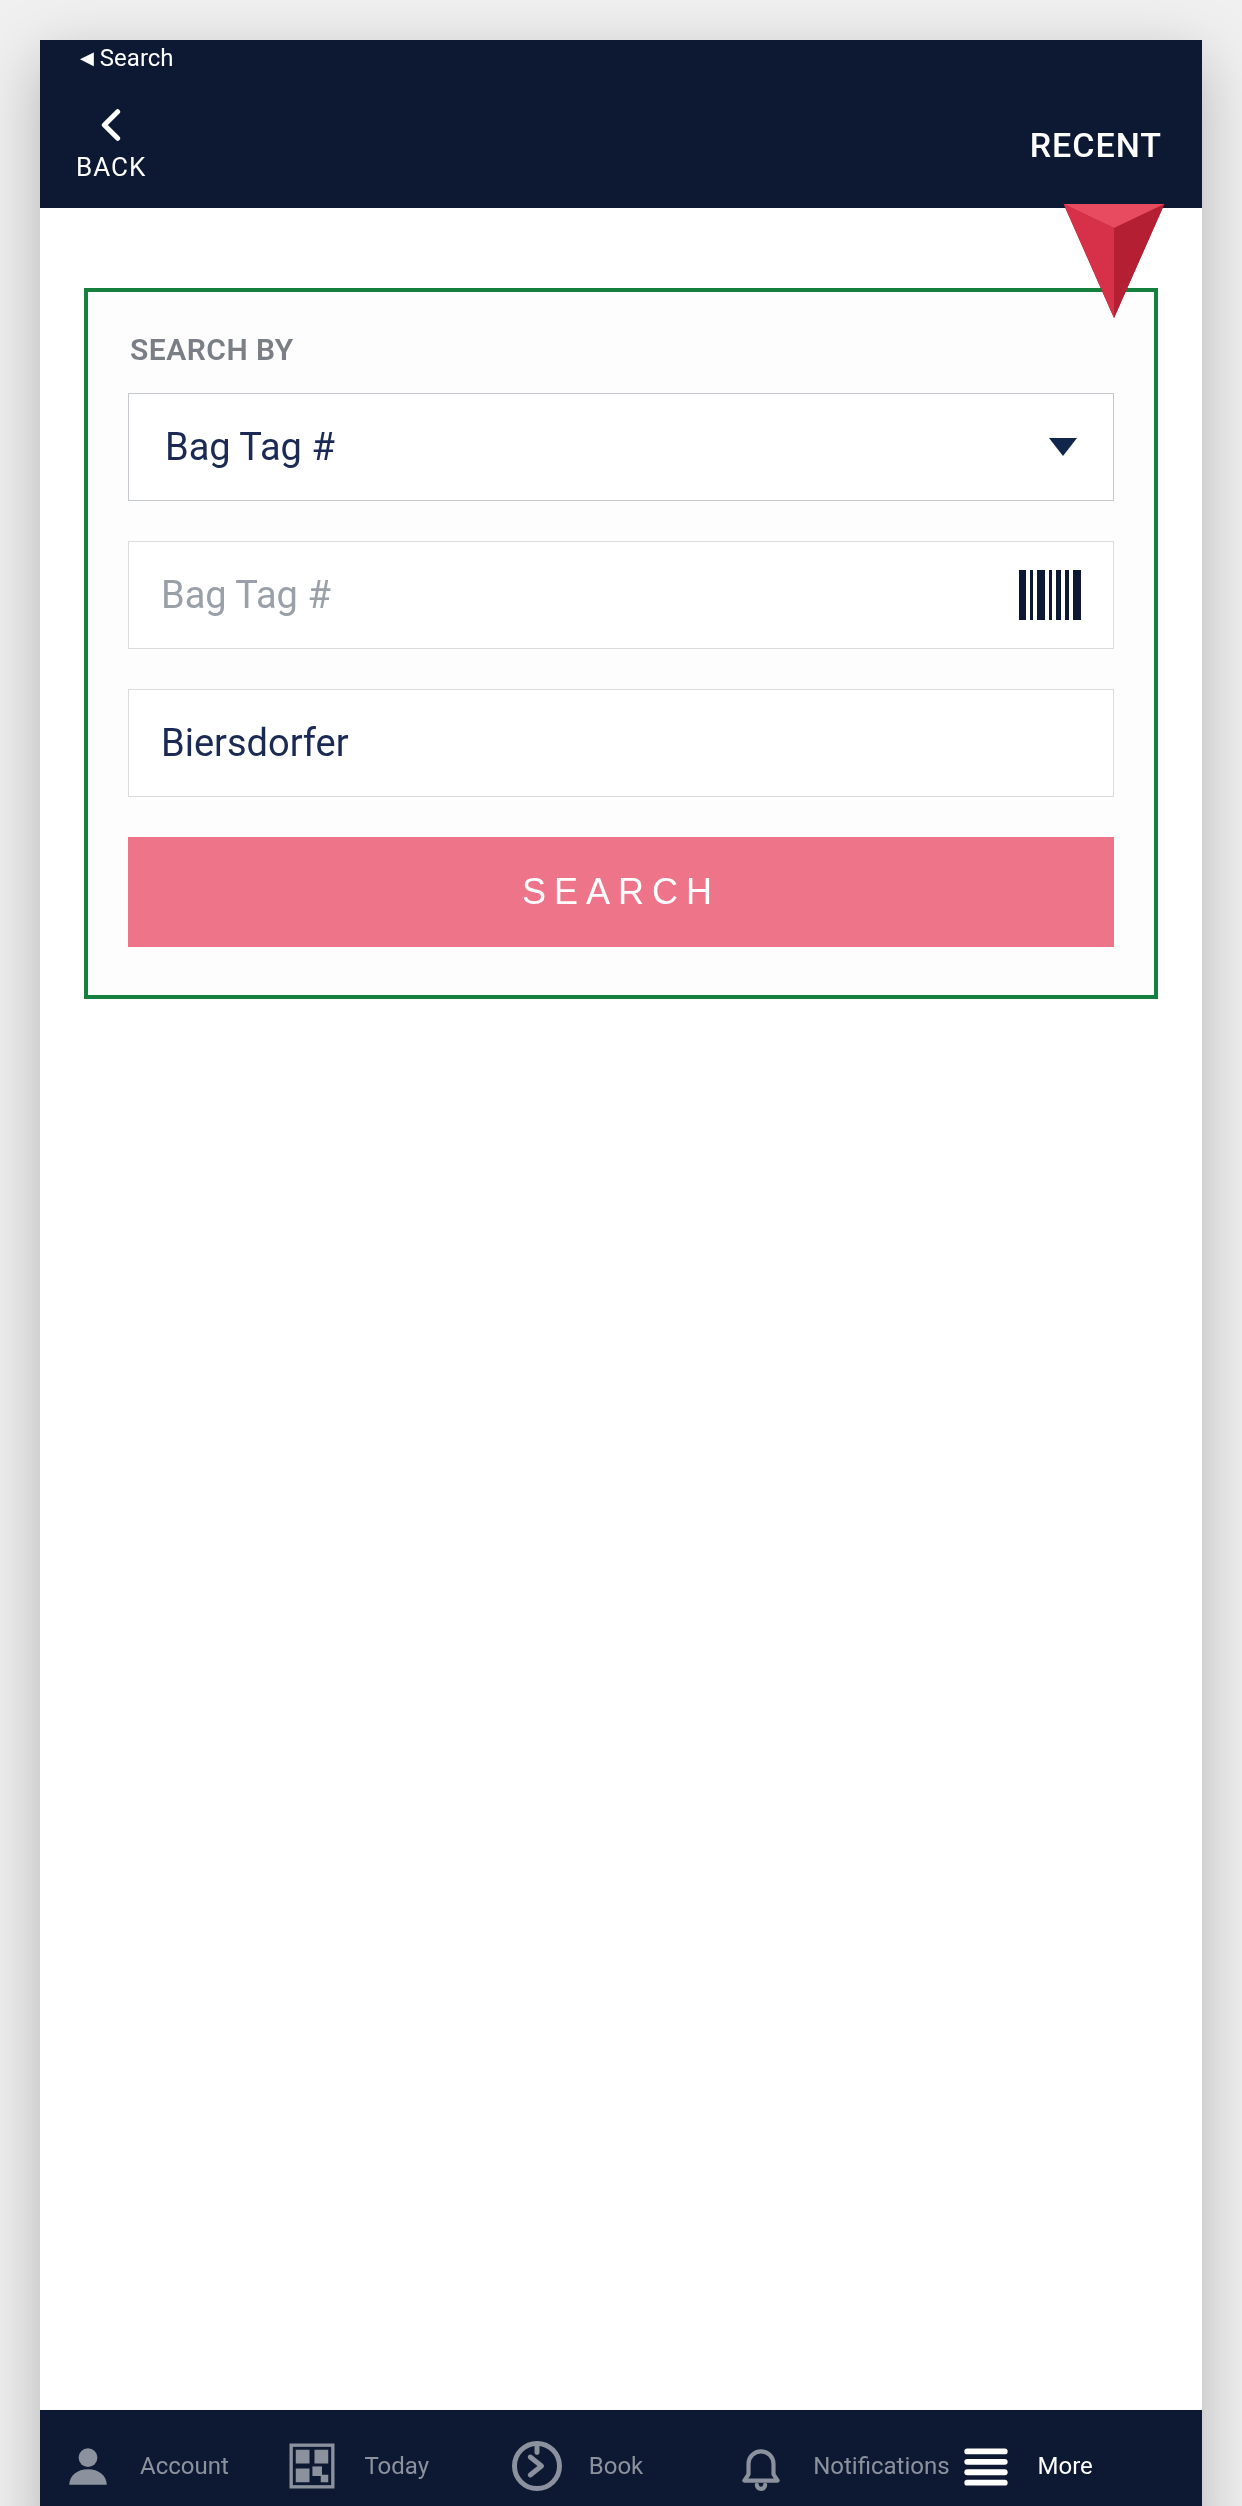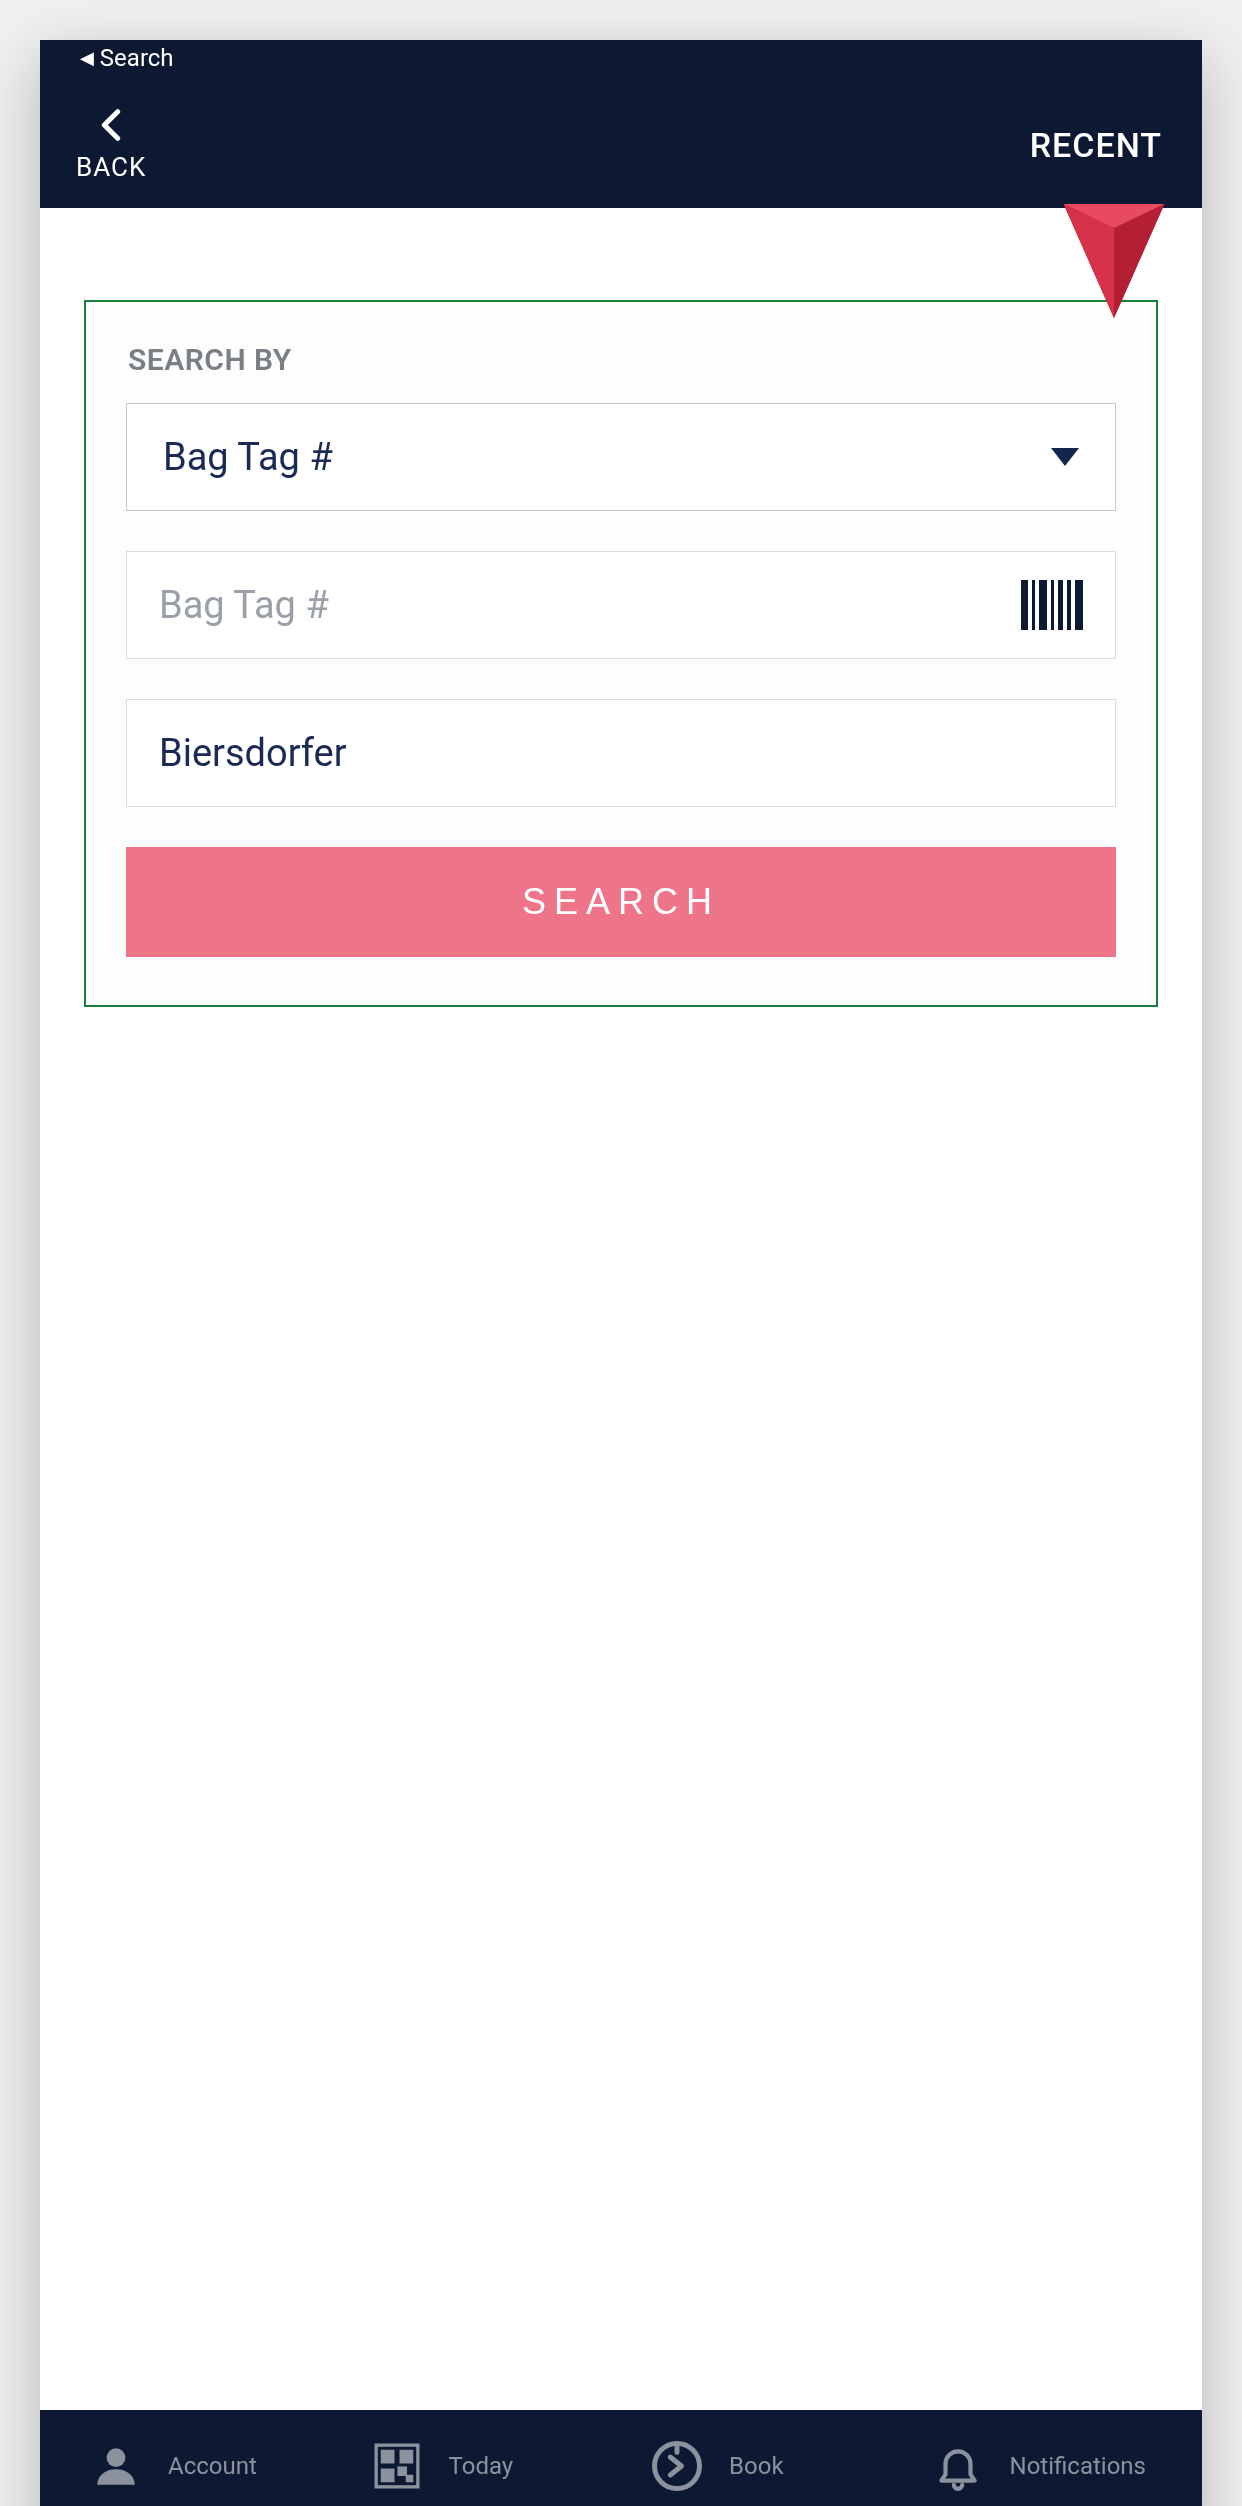--- a/index.html
+++ b/index.html
@@ -86,22 +86,22 @@
     letter-spacing: -0.5px;
   }
   .logo {
     position: absolute;
     right: 28px;
     top: -4px;
     width: 120px;
     height: 120px;
   }
   .card {
-    margin: 12px 44px;
-    border: 2px solid #15803d;
+    margin: 0 44px;
+    border: 4px solid #15803d;
     background: #fdfdfd;
     padding: 40px 40px 48px 40px;
   }
   .section-label {
     font-size: 30px;
     font-weight: 600;
     color: #7a7f86;
     letter-spacing: 0.5px;
     margin-bottom: 26px;
     margin-left: 2px;
@@ -306,16 +306,27 @@
     </div>
     <div class="tab">
       <div class="tab-icon">
         <svg width="50" height="50" viewBox="0 0 24 24" fill="none" stroke="#8c929d" stroke-width="2" stroke-linecap="round" stroke-linejoin="round">
             <path d="M18 16v-5a6 6 0 10-12 0v5l-2 3h16z"></path>
             <path d="M10 21a2 2 0 004 0"></path>
           </svg>
       </div>
       <span>Notifications</span>
     </div>
+    <div class="tab active">
+      <div class="tab-icon">
+        <svg width="50" height="50" viewBox="0 0 24 24" stroke="#ffffff" stroke-width="2.8" stroke-linecap="round">
+            <line x1="3" y1="5" x2="21" y2="5"></line>
+            <line x1="3" y1="10" x2="21" y2="10"></line>
+            <line x1="3" y1="15" x2="21" y2="15"></line>
+            <line x1="3" y1="20" x2="21" y2="20"></line>
+          </svg>
+      </div>
+      <span>More</span>
+    </div>
 
   </div>
 
 </div>
 
 </body></html>

